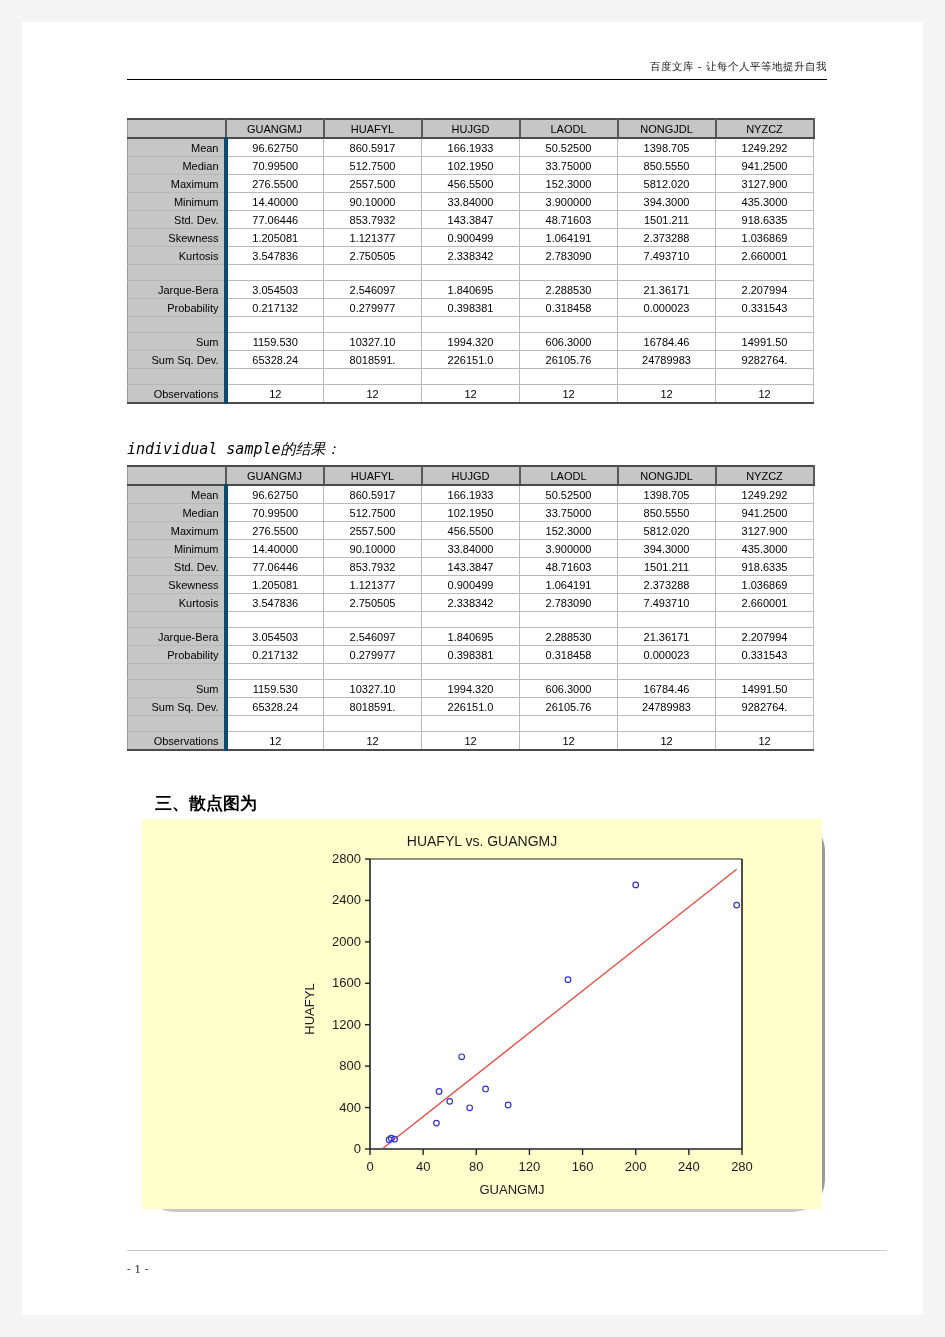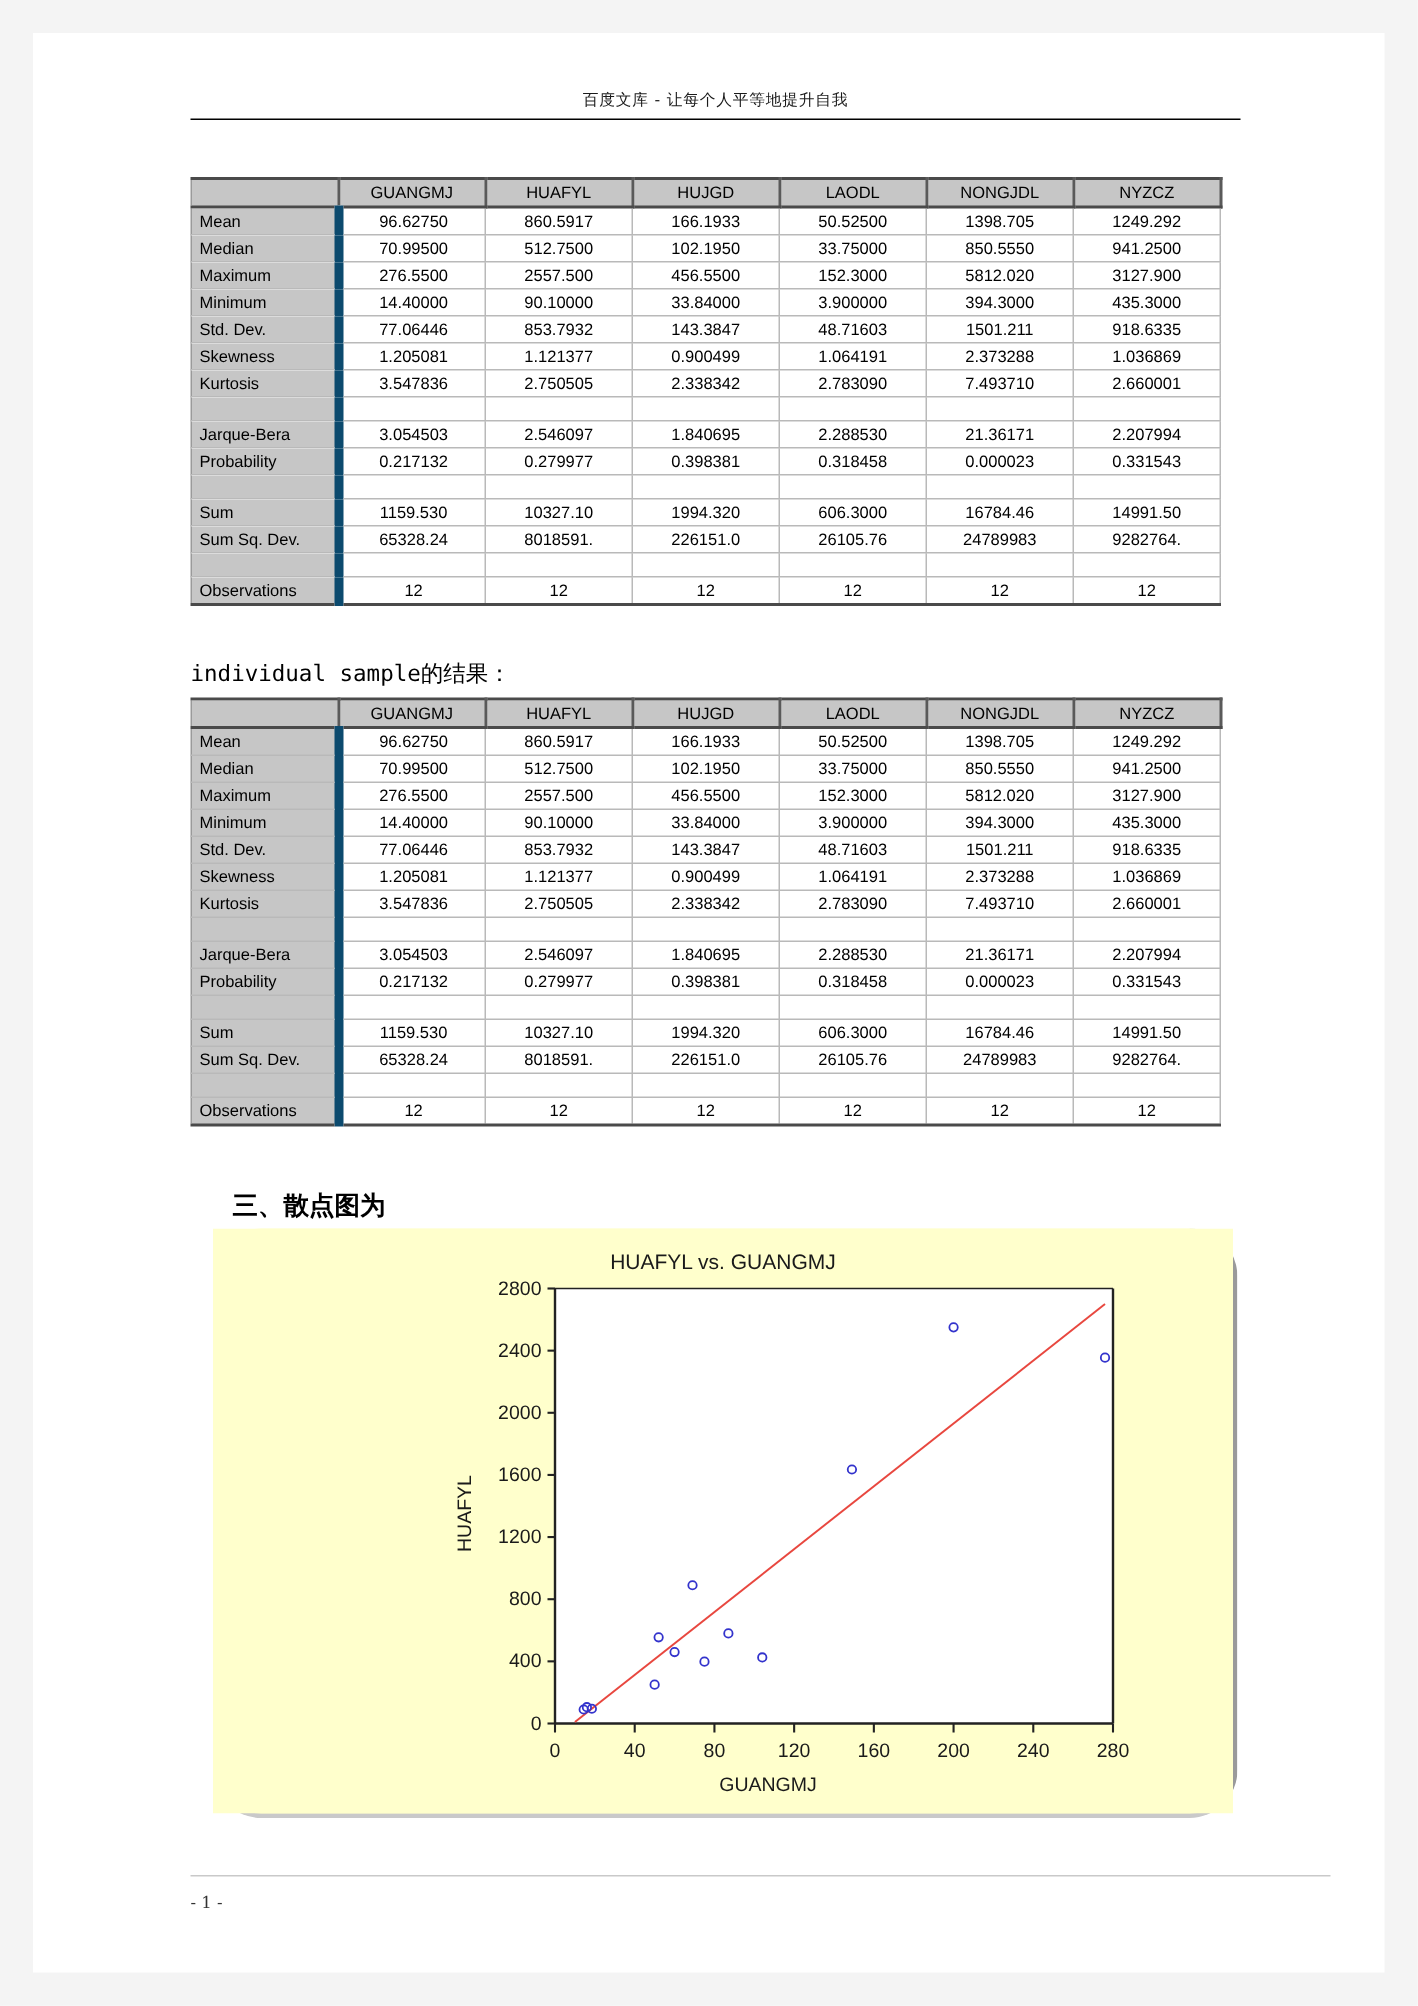--- a/index.html
+++ b/index.html
@@ -32,20 +32,21 @@
     width: 700px;
     text-align: center;
   }
   .doc-header .hdr-text {
     font-family: "DejaVu Sans", sans-serif;
     font-size: 10.5px;
     color: #1a1a1a;
     letter-spacing: 0.5px;
     display: block;
     padding-bottom: 5px;
+    text-align: right;
   }
   .doc-header .hdr-rule {
     display: block;
     height: 1px;
     background: #000000;
     width: 700px;
   }
 
   
   .stats-table {
@@ -62,22 +63,22 @@
     height: 17px;
     padding: 0 5px;
     overflow: hidden;
     white-space: nowrap;
   }
   .stats-table col.c-label { width: 98px; }
   .stats-table col.c-val   { width: 98px; }
 
   .stats-table td.lab {
     background: #c6c6c6;
-    text-align: left;
-    border-right: 6px solid #0c4a6e;
+    text-align: right;
+    border-right: 4px solid #0c4a6e;
     border-left: 1px solid #9a9a9a;
   }
   .stats-table td.val {
     text-align: center;
   }
   .stats-table tr.hdr td {
     background: #c6c6c6;
     text-align: center;
     border-top: 2px solid #4a4a4a;
     border-bottom: 2px solid #4a4a4a;
@@ -95,20 +96,21 @@
     border-bottom: 2px solid #4a4a4a;
   }
 
   
   .run-text {
     position: absolute;
     font-family: "DejaVu Serif", serif;
     font-size: 15px;
     color: #000;
     white-space: nowrap;
+    font-style: italic;
   }
   .run-mono {
     font-family: "DejaVu Sans Mono", monospace;
     font-size: 15px;
   }
   .heading-cn {
     position: absolute;
     font-family: "DejaVu Serif", serif;
     font-size: 17px;
     font-weight: bold;

